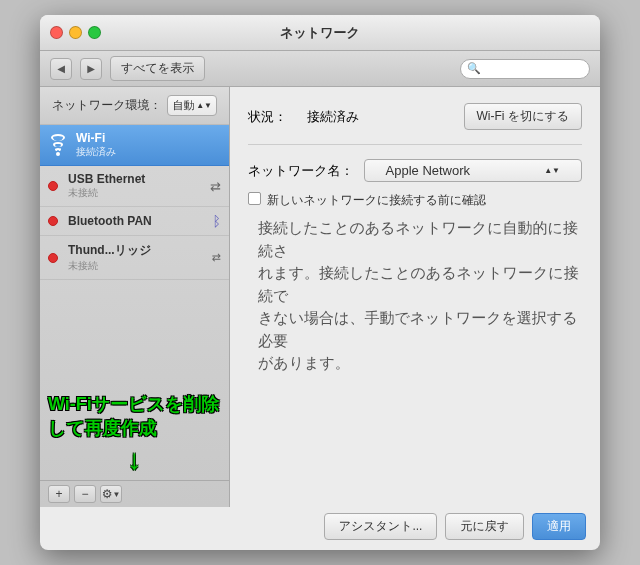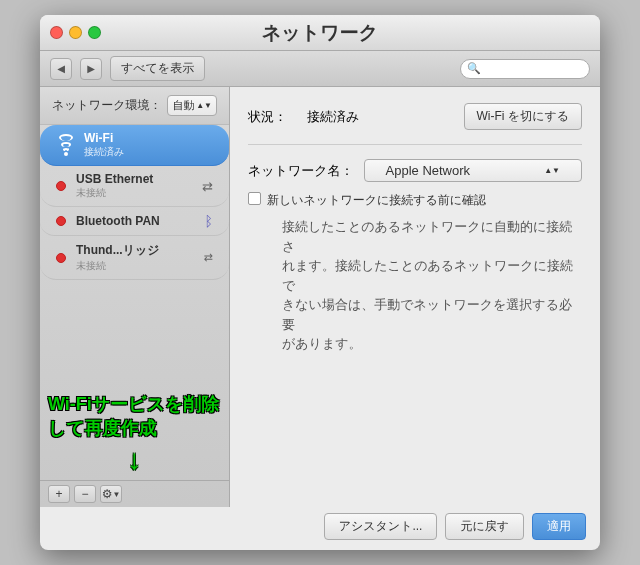--- a/index.html
+++ b/index.html
@@ -38,21 +38,21 @@
     .traffic-light {
       width: 13px; height: 13px;
       border-radius: 50%;
       border: 1px solid rgba(0,0,0,0.25);
       cursor: pointer;
     }
     .tl-red { background: #ff5f57; }
     .tl-yellow { background: #febc2e; }
     .tl-green { background: #28c840; }
     .titlebar-title {
-      font-size: 19px;
+      font-size: 13px;
       font-weight: bold;
       color: #333;
     }
     .toolbar {
       background: linear-gradient(to bottom, #dcdcdc, #c8c8c8);
       border-bottom: 1px solid #aaa;
       height: 36px;
       display: flex;
       align-items: center;
       padding: 0 10px;
@@ -113,27 +113,26 @@
       display: flex;
       align-items: center;
       justify-content: space-between;
       cursor: pointer;
     }
     .sidebar-list {
       flex: 1;
       overflow: hidden;
     }
     .sidebar-item {
-      padding: 6px 16px;
+      padding: 6px 8px;
       display: flex;
       align-items: center;
       gap: 8px;
       cursor: pointer;
       border-bottom: 1px solid rgba(0,0,0,0.08);
-      border-radius: 16px;
     }
     .sidebar-item.active {
       background: linear-gradient(to bottom, #6aabeb, #4a8fd8);
       border-bottom: 1px solid #3a7fcf;
     }
     .sidebar-item-text { flex: 1; }
     .sidebar-item-name {
       font-size: 12px;
       font-weight: bold;
       color: #333;
@@ -222,24 +221,24 @@
       gap: 6px;
       font-size: 12px;
       color: #333;
     }
     .checkbox-area {
       display: flex;
       flex-direction: column;
       gap: 4px;
     }
     .info-text {
-      font-size: 13px;
+      font-size: 15px;
       color: #555;
       line-height: 1.5;
-      margin-left: 34px;
+      margin-left: 10px;
       padding: 4px 0;
     }
     .instruction-text {
       font-size: 18px;
       font-weight: bold;
       color: #00cc00;
       text-shadow: -1px -1px 0 #000, 1px -1px 0 #000, -1px 1px 0 #000, 1px 1px 0 #000;
       margin-top: auto;
       padding: 8px 0 4px 0;
     }

